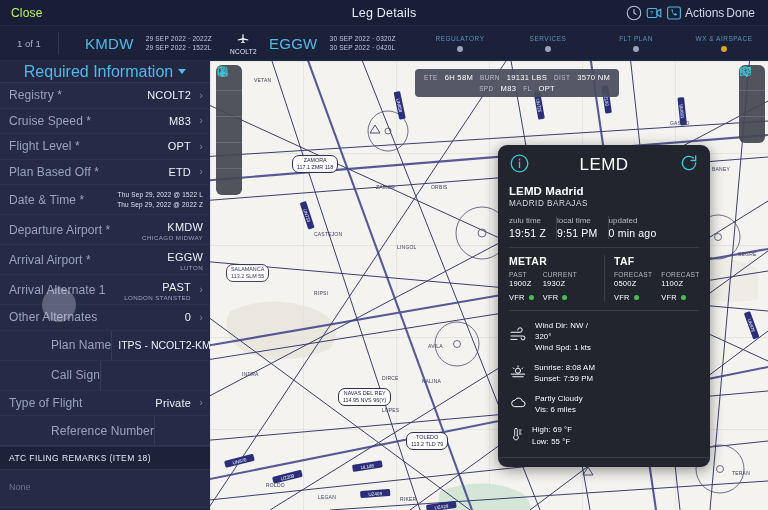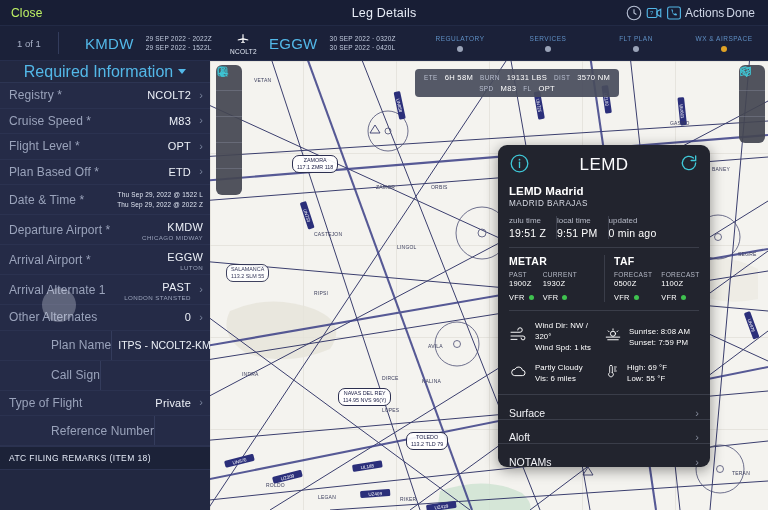--- a/index.html
+++ b/index.html
@@ -176,21 +176,21 @@
   .mt-wrap { display: flex; margin-top: 7px; }
   .mt-col { width: 50%; }
   .mt-col.taf { border-left: 1px solid #3a3d49; padding-left: 9px; }
   .mt-title { color: #ffffff; font-size: 10.5px; font-weight: bold; letter-spacing: .3px; }
   .mt-pair { display: flex; gap: 9px; margin-top: 4px; }
   .mt-item .k { color: #b5b9c6; font-size: 6.6px; letter-spacing: .3px; }
   .mt-item .t { color: #ffffff; font-size: 7.6px; margin-top: 1px; letter-spacing: .2px; }
   .mt-item .f { display: flex; align-items: center; gap: 4px; margin-top: 5px; }
   .mt-item .f .fl { color: #ffffff; font-size: 7.4px; letter-spacing: .3px; }
   .mt-item .f .fd { width: 5px; height: 5px; border-radius: 50%; background: #3fc24f; }
-  .wx-grid { display: flex; flex-wrap: wrap; margin-top: 9px; }
+  .wx-grid { display: flex; flex-wrap: wrap; margin-top: 9px; flex-direction: column; }
   .wx-cell { width: 50%; display: flex; align-items: center; gap: 7px; margin-bottom: 9px; }
   .wx-cell .txt div { color: #ffffff; font-size: 7.8px; line-height: 1.42; letter-spacing: .1px;}
   .pu-menu { margin-top: 1px; }
   .pu-item {
     height: 24.5px; display: flex; align-items: flex-end;
     border-top: 1px solid #3a3d49; padding: 0 11px;
   }
   .pu-item .t { color: #f2f3f7; font-size: 10.5px; }
   .pu-item .c { margin-left: auto; color: #868c9c; font-size: 11px; }
 
@@ -382,20 +382,23 @@
 
     <div class="row input-row two">
       <span class="lbl">Reference Number</span>
       <span class="field">
           <span class="ftxt"></span>
         </span>
     </div>
 
     <div class="sec-head">
       <span class="t">ATC FILING REMARKS (ITEM 18)</span>
+    </div>
+    <div class="remarks">
+      <span class="ph">None</span>
     </div>
   </div>
   <div class="touch-dot"></div>
 
   <div class="map">
     <svg width="558" height="449">
       <defs>
         <pattern id="grid" width="93" height="92" patternUnits="userSpaceOnUse">
           <path d="M93 0 L0 0 0 92" fill="none" stroke="#d8d6ce" stroke-width="1"></path>
         </pattern>

